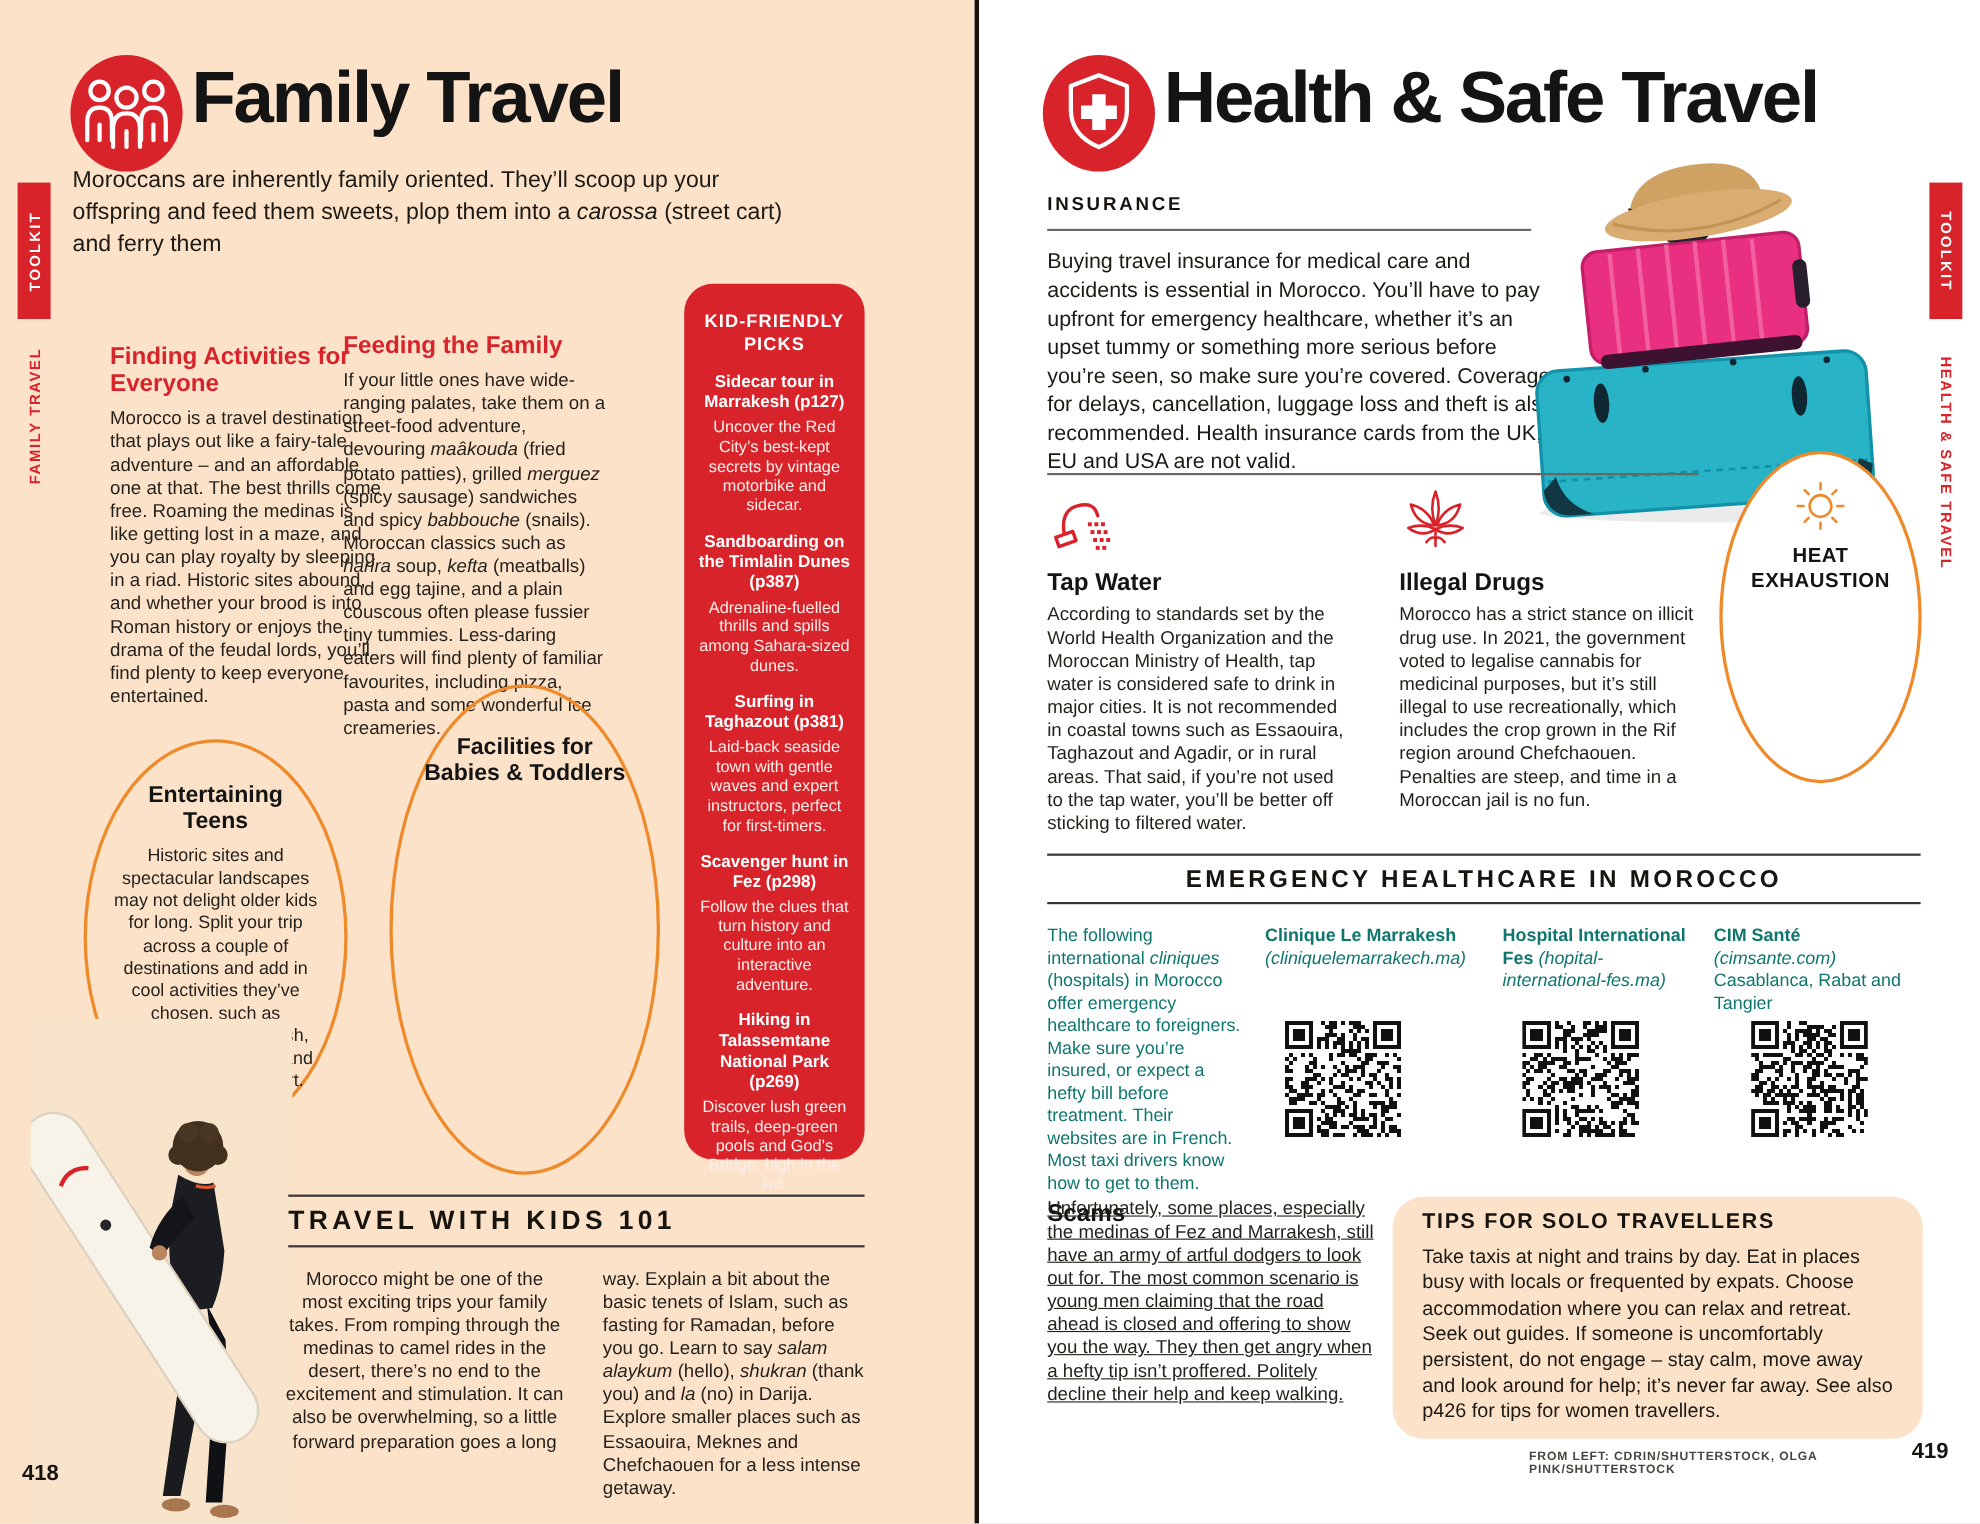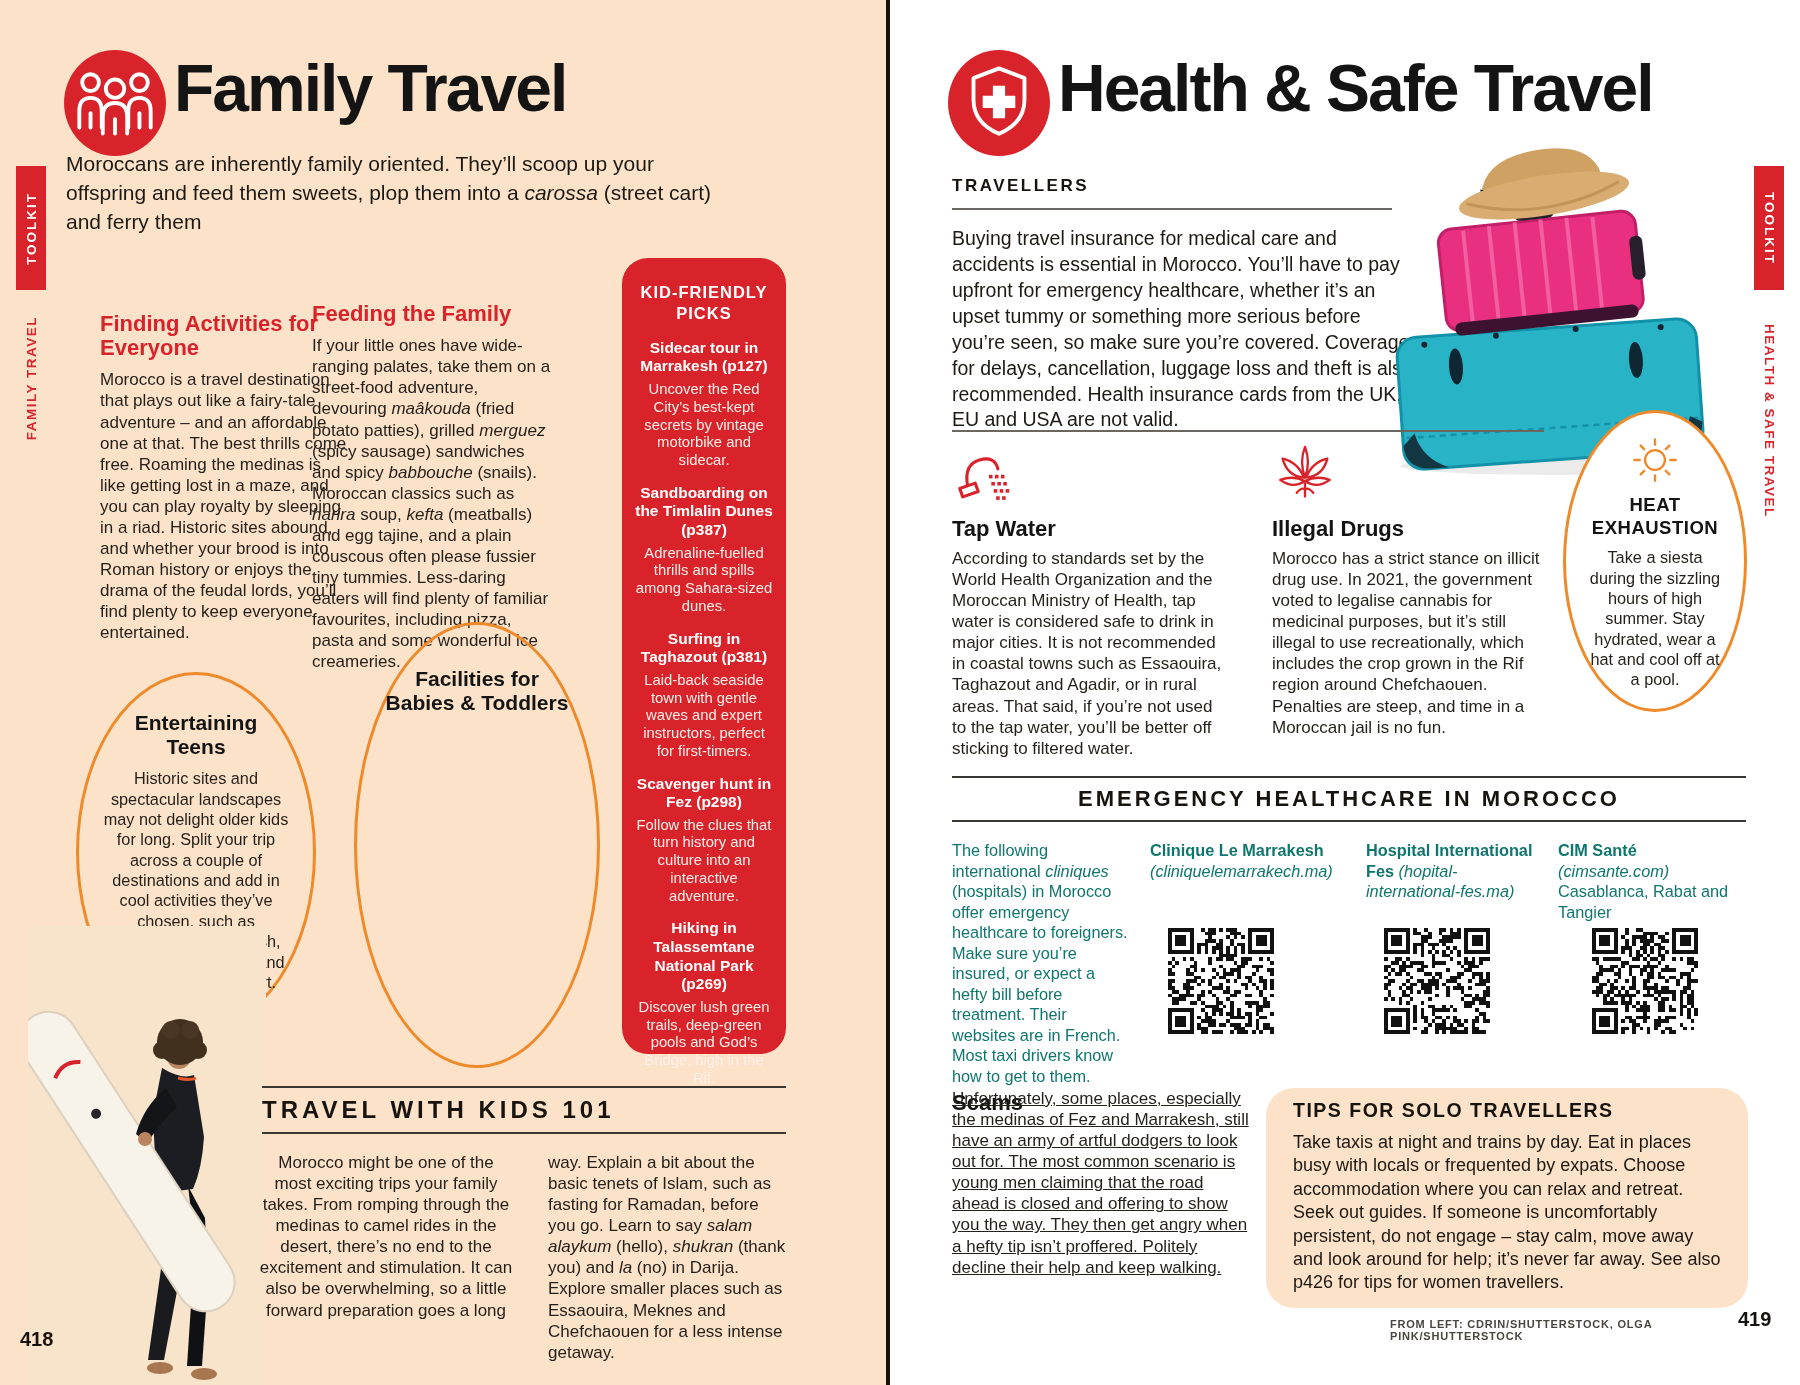--- a/index.html
+++ b/index.html
@@ -209,21 +209,21 @@
 
   <section class="abs page-right"></section>
 
   <svg class="abs chap-icon hs-icon" viewBox="0 0 52 52">
     <ellipse cx="26" cy="26" rx="25" ry="26" fill="#d8232a"></ellipse>
     <path d="M26 9 l12.5 4.8 v10.7 c0 8.6 -5.6 13.6 -12.5 16.6 c-6.9 -3 -12.5 -8 -12.5 -16.6 v-10.7 z" fill="none" stroke="#ffffff" stroke-width="1.9" stroke-linejoin="round"></path>
     <path d="M23 17.5 h6 v5 h5 v6 h-5 v5 h-6 v-5 h-5 v-6 h5 z" fill="#ffffff"></path>
   </svg>
   <div class="abs chap-title hs-title">Health &amp; Safe Travel</div>
 
-  <div class="abs ins-label">TRAVELLERS</div>
+  <div class="abs ins-label">INSURANCE</div>
   <div class="abs ins-rule"></div>
   <div class="abs ins-body">Buying travel insurance for medical care and accidents is essential in Morocco. You’ll have to pay upfront for emergency healthcare, whether it’s an upset tummy or something more serious before you’re seen, so make sure you’re covered. Coverage for delays, cancellation, luggage loss and theft is also recommended. Health insurance cards from the UK, EU and USA are not valid.</div>
 
   <svg class="abs" style="left:1380px;top:128px;width:360px;height:360px" viewBox="0 0 360 360">
     <ellipse cx="170" cy="338" rx="150" ry="9" fill="#000000" opacity="0.08"></ellipse>
     <g transform="rotate(-4 170 265)">
       <rect x="20" y="200" width="300" height="132" rx="20" fill="#29b3c7"></rect>
       <rect x="20" y="200" width="300" height="132" rx="20" fill="none" stroke="#1292a8" stroke-width="3"></rect>
       <ellipse cx="78" cy="232" rx="7" ry="18" fill="#0e2733"></ellipse>
       <ellipse cx="258" cy="238" rx="7" ry="18" fill="#0e2733"></ellipse>
@@ -293,21 +293,20 @@
   <div class="abs body-txt drugs-body">Morocco has a strict stance on illicit drug use. In 2021, the government voted to legalise cannabis for medicinal purposes, but it’s still illegal to use recreationally, which includes the crop grown in the Rif region around Chefchaouen. Penalties are steep, and time in a Moroccan jail is no fun.</div>
 
   <div class="abs oval oval-heat">
     <svg style="width:54px;height:54px;margin:0 auto" viewBox="0 0 60 60">
       <g fill="none" stroke="#ee8a2a" stroke-width="2.6" stroke-linecap="round">
         <circle cx="30" cy="30" r="11"></circle>
         <path d="M30 7 v6 M30 47 v6 M7 30 h6 M47 30 h6 M14 14 l4 4 M42 42 l4 4 M46 14 l-4 4 M14 46 l4 -4"></path>
       </g>
     </svg>
     <div class="heat-title">HEAT EXHAUSTION</div>
-    <div class="heat-body">Take a siesta during the sizzling hours of high summer. Stay hydrated, wear a hat and cool off at a pool.</div>
   </div>
 
   <div class="abs rule em-rule1"></div>
   <div class="abs em-title">EMERGENCY HEALTHCARE IN MOROCCO</div>
   <div class="abs rule em-rule2"></div>
 
   <div class="abs em-col em-c1">The following international <i>cliniques</i> (hospitals) in Morocco offer emergency healthcare to foreigners. Make sure you’re insured, or expect a hefty bill before treatment. Their websites are in French. Most taxi drivers know how to get to them.</div>
   <div class="abs em-col em-c2"><b>Clinique Le Marrakesh </b><i>(cliniquelemarrakech.ma)</i></div>
   <div class="abs em-col em-c3"><b>Hospital International Fes </b><i>(hopital-international-fes.ma)</i></div>
   <div class="abs em-col em-c4"><b>CIM Santé </b><i>(cimsante.com)</i> Casablanca, Rabat and Tangier</div>

